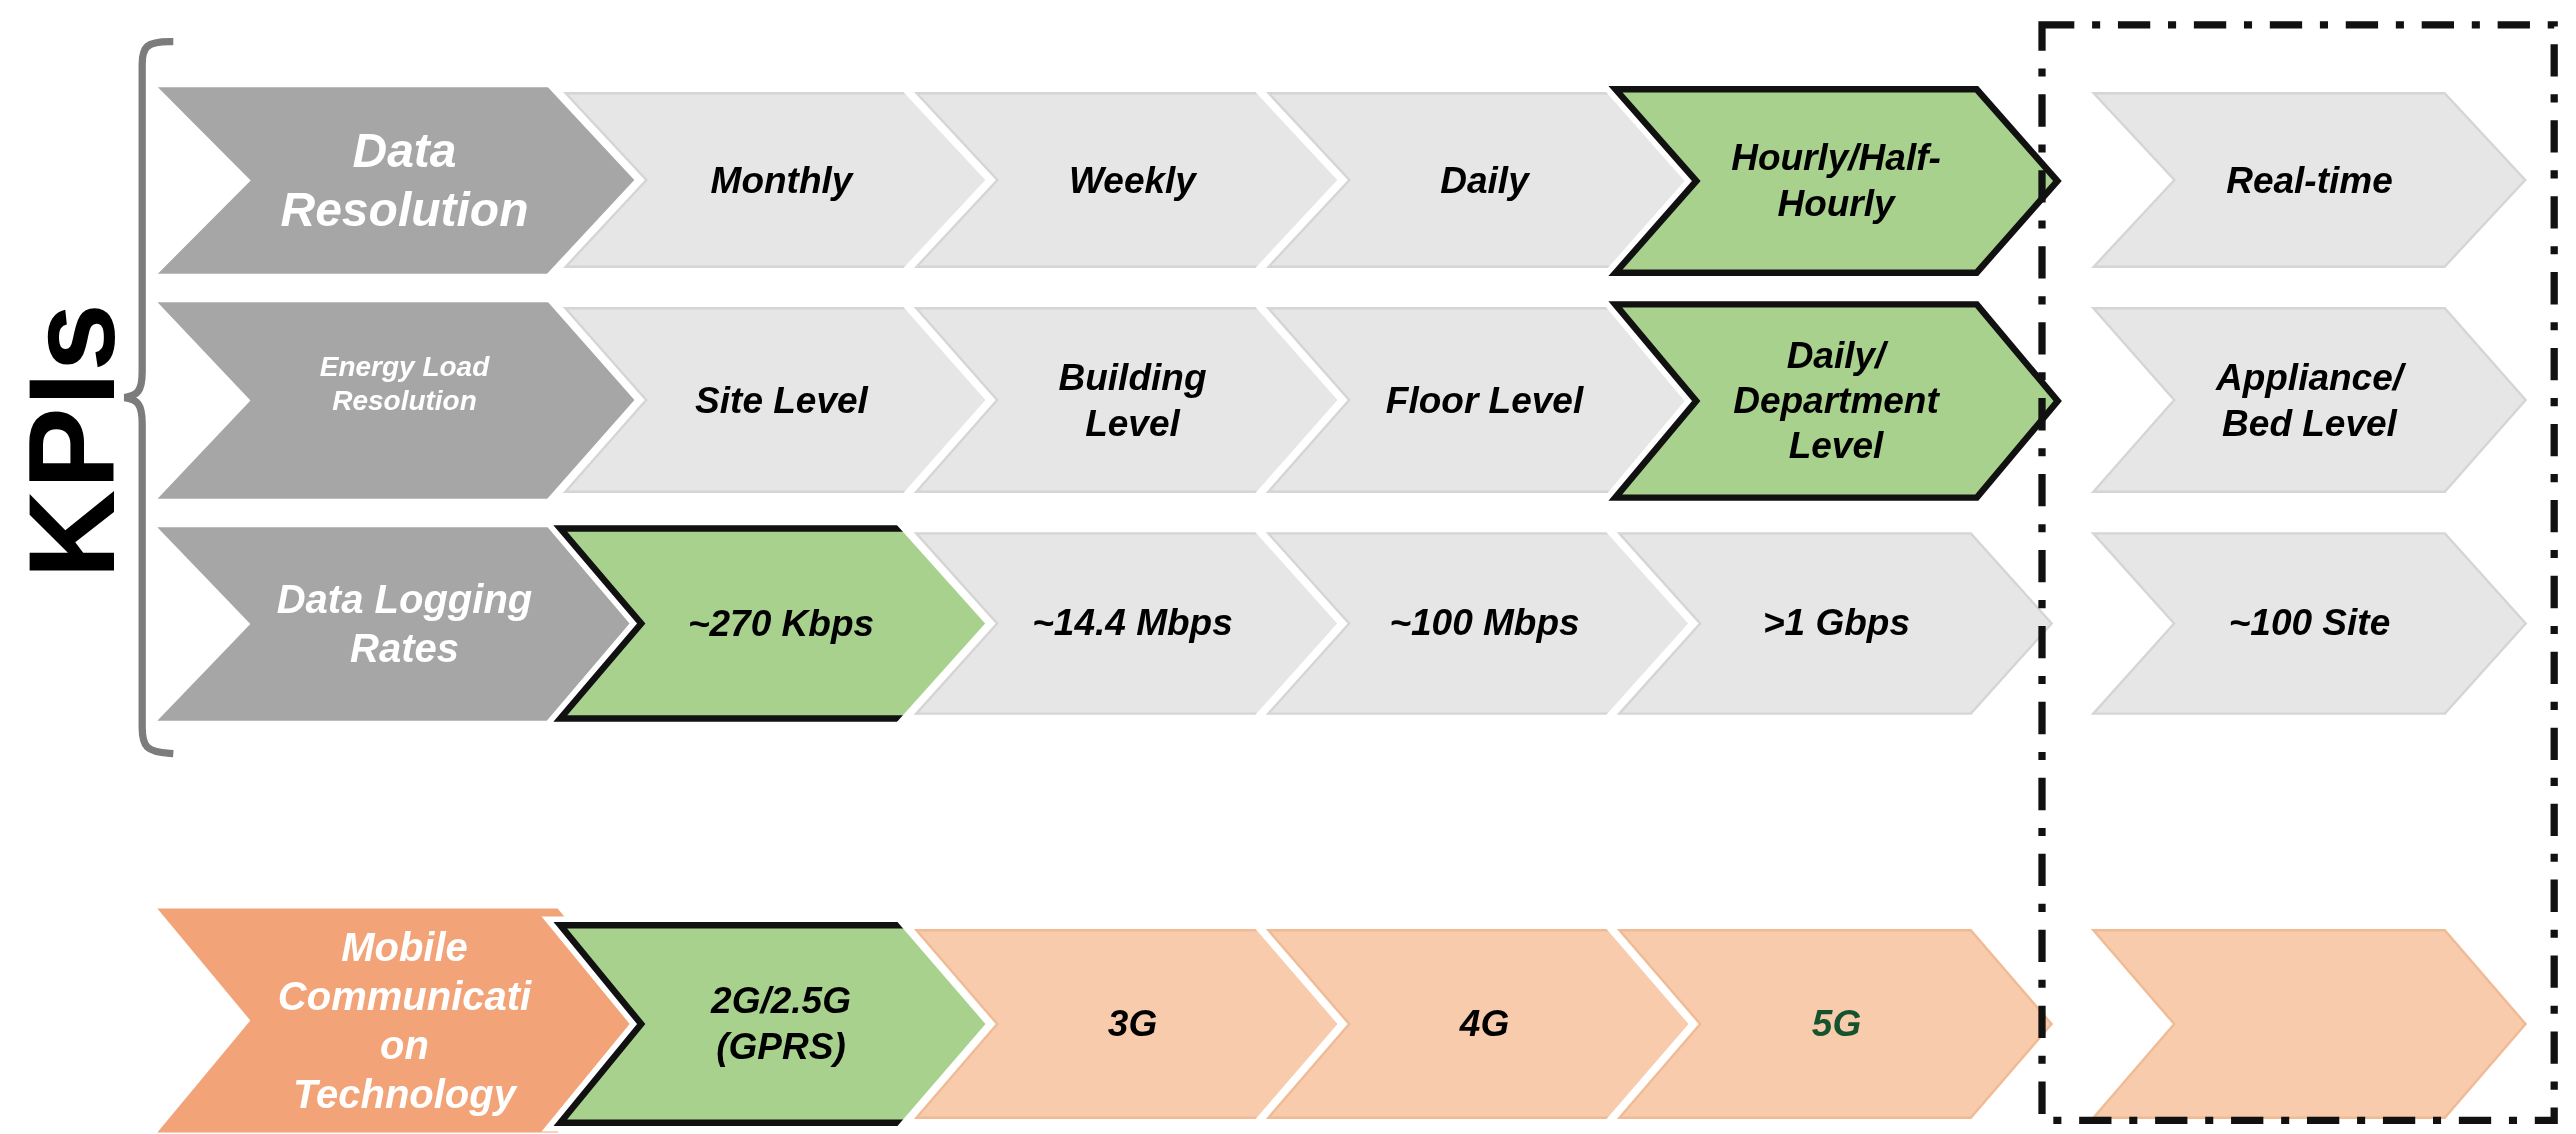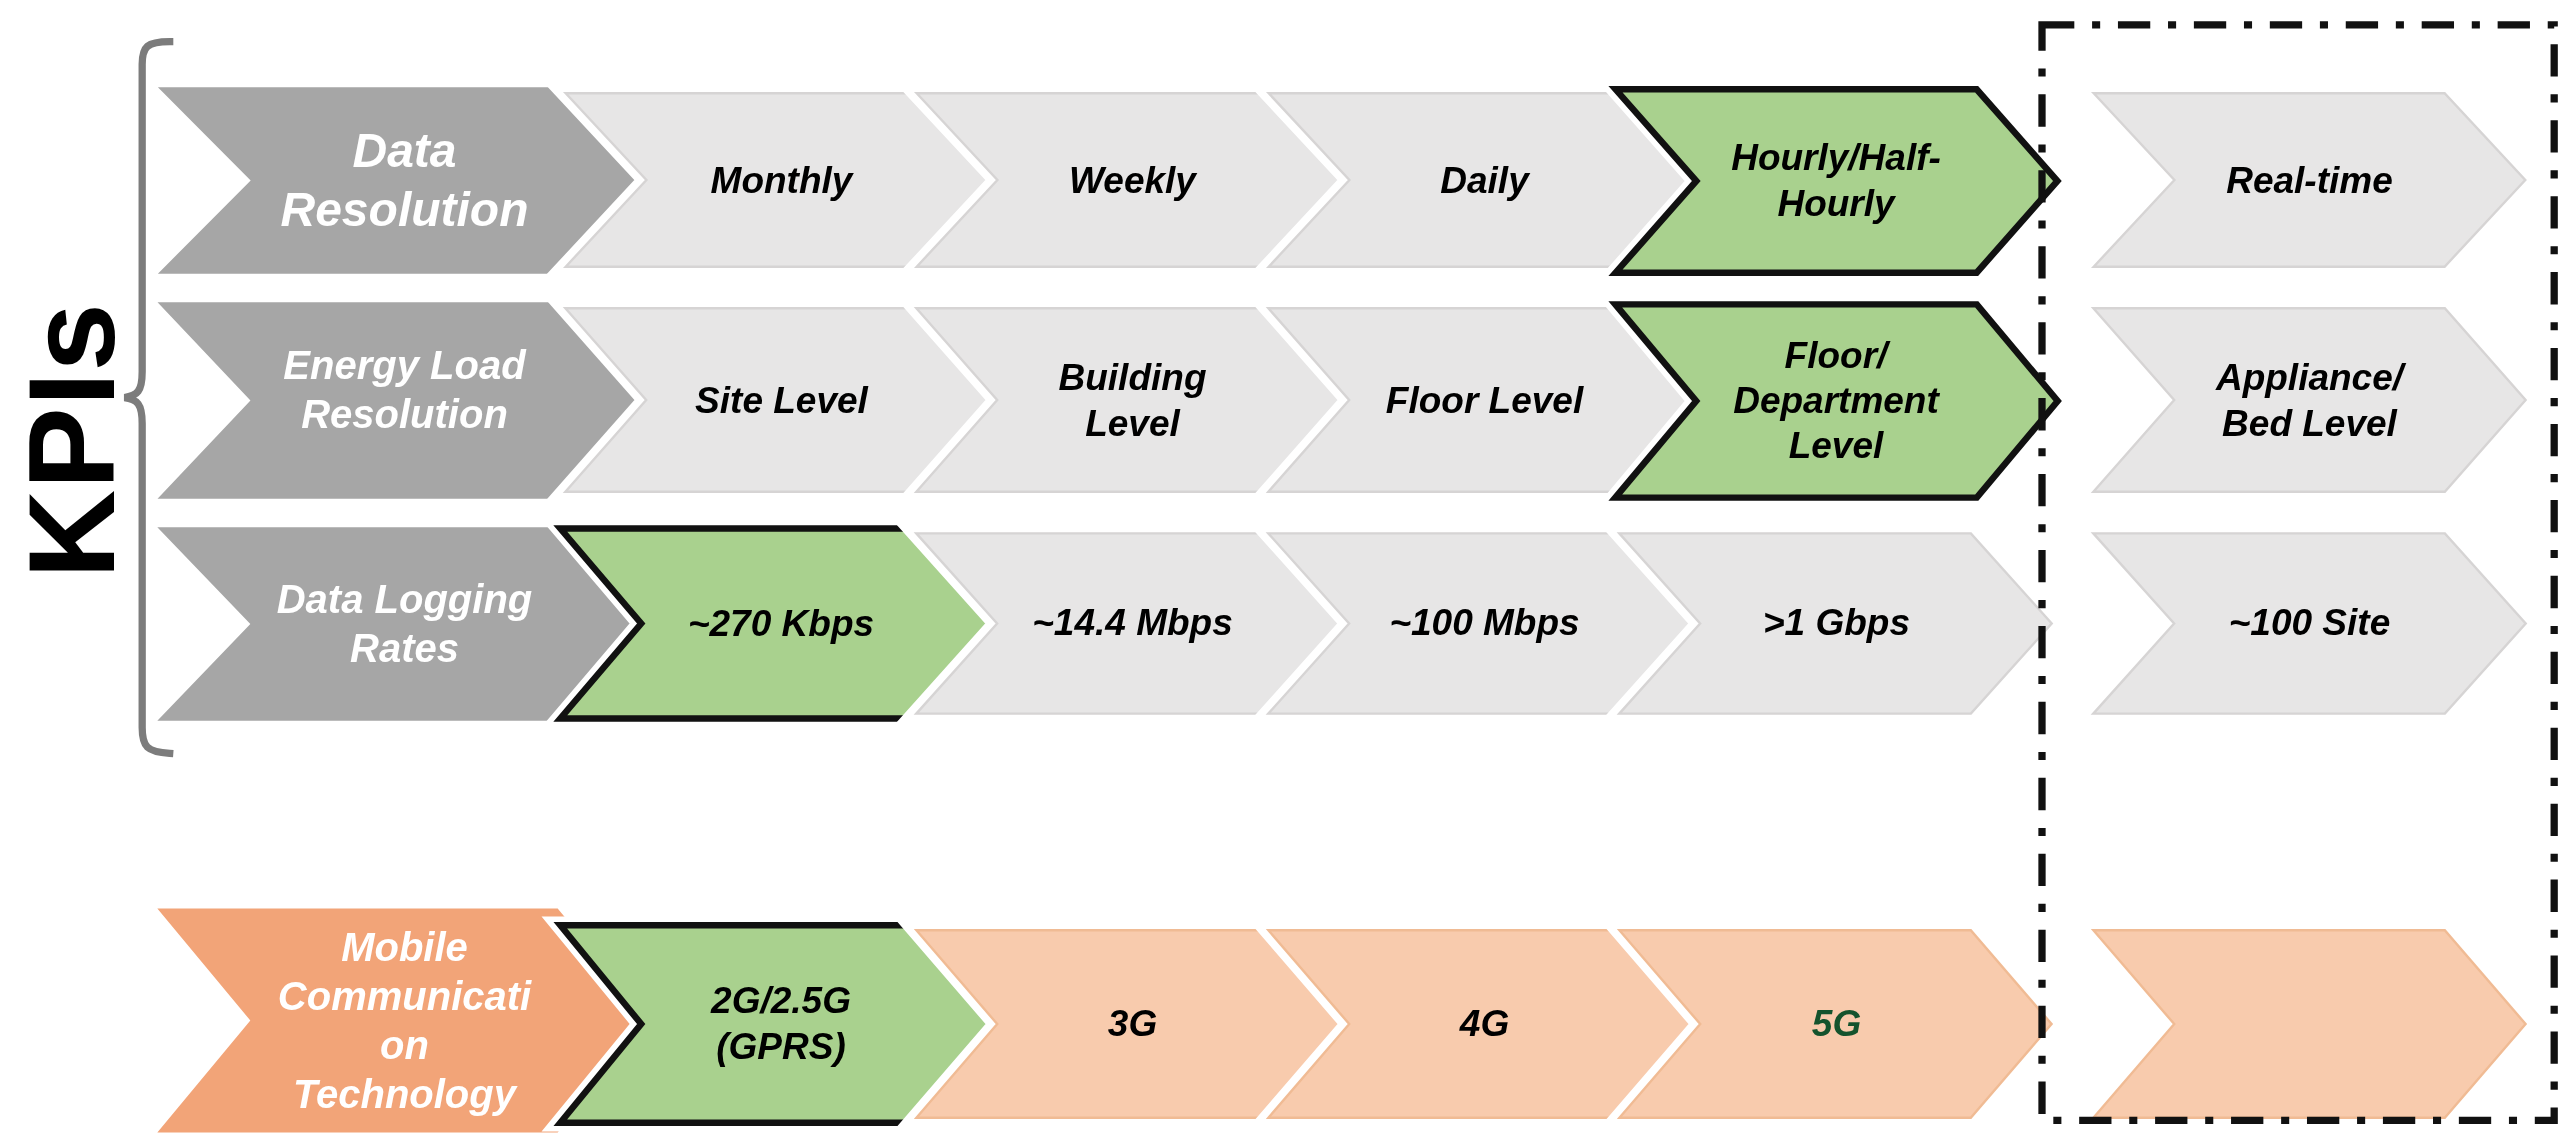--- a/index.html
+++ b/index.html
@@ -77,21 +77,21 @@
           <polygon points="14,14 449,14 549,121.5 449,229 14,229 114,121.5" fill="none" stroke="#FFFFFF" stroke-width="22"></polygon>
           <polygon points="14,14 449,14 549,121.5 449,229 14,229 114,121.5" fill="#E7E6E6" stroke="#D6D4D4" stroke-width="3"></polygon>
         </svg>
         <div class="chev-label" style="left: 2174px; top: 94px; width: 271px; height: 174px; color: rgb(0, 0, 0); font-size: 37px;">Real-time</div>
       </div>
       <div style="position: absolute; left: 0px; top: 0px; width: 100%; height: 100%;">
         <svg class="chev-svg" width="516" height="219" style="left: 146px; top: 291px;" viewBox="0 0 638 271">
           <polygon points="14,14 509,14 624,135.5 509,257 14,257 129,135.5" fill="none" stroke="#FFFFFF" stroke-width="22"></polygon>
           <polygon points="14,14 509,14 624,135.5 509,257 14,257 129,135.5" fill="#A6A6A6"></polygon>
         </svg>
-        <div class="chev-label" style="left: 251px; top: 292px; width: 307px; height: 196px; color: rgb(255, 255, 255); font-size: 40px;">Energy Load
+        <div class="chev-label" style="left: 251px; top: 286px; width: 307px; height: 196px; color: rgb(255, 255, 255); font-size: 28px;">Energy Load
 Resolution</div>
         <svg class="chev-svg" width="455" height="206" style="left: 554px; top: 297px;" viewBox="0 0 563 255">
           <polygon points="14,14 449,14 549,127.5 449,241 14,241 114,127.5" fill="none" stroke="#FFFFFF" stroke-width="22"></polygon>
           <polygon points="14,14 449,14 549,127.5 449,241 14,241 114,127.5" fill="#E7E6E6" stroke="#D6D4D4" stroke-width="3"></polygon>
         </svg>
         <div class="chev-label" style="left: 646px; top: 309px; width: 271px; height: 183px; color: rgb(0, 0, 0); font-size: 37px;">Site Level</div>
         <svg class="chev-svg" width="455" height="206" style="left: 905px; top: 297px;" viewBox="0 0 563 255">
           <polygon points="14,14 449,14 549,127.5 449,241 14,241 114,127.5" fill="none" stroke="#FFFFFF" stroke-width="22"></polygon>
           <polygon points="14,14 449,14 549,127.5 449,241 14,241 114,127.5" fill="#E7E6E6" stroke="#D6D4D4" stroke-width="3"></polygon>
         </svg>
@@ -99,21 +99,21 @@
 Level</div>
         <svg class="chev-svg" width="455" height="206" style="left: 1257px; top: 297px;" viewBox="0 0 563 255">
           <polygon points="14,14 449,14 549,127.5 449,241 14,241 114,127.5" fill="none" stroke="#FFFFFF" stroke-width="22"></polygon>
           <polygon points="14,14 449,14 549,127.5 449,241 14,241 114,127.5" fill="#E7E6E6" stroke="#D6D4D4" stroke-width="3"></polygon>
         </svg>
         <div class="chev-label" style="left: 1349px; top: 309px; width: 271px; height: 183px; color: rgb(0, 0, 0); font-size: 37px;">Floor Level</div>
         <svg class="chev-svg" width="465" height="216" style="left: 1604px; top: 293px;" viewBox="0 0 575 267">
           <polygon points="14,14 461,14 561,133.5 461,253 14,253 114,133.5" fill="none" stroke="#FFFFFF" stroke-width="22"></polygon>
           <polygon points="14,14 461,14 561,133.5 461,253 14,253 114,133.5" fill="#A9D18E" stroke="#111111" stroke-width="8"></polygon>
         </svg>
-        <div class="chev-label" style="left: 1696px; top: 304px; width: 280px; height: 193px; color: rgb(0, 0, 0); font-size: 37px;">Floor/
+        <div class="chev-label" style="left: 1696px; top: 304px; width: 280px; height: 193px; color: rgb(0, 0, 0); font-size: 37px;">Daily/
 Department
 Level</div>
         <svg class="chev-svg" width="455" height="206" style="left: 2082px; top: 297px;" viewBox="0 0 563 255">
           <polygon points="14,14 449,14 549,127.5 449,241 14,241 114,127.5" fill="none" stroke="#FFFFFF" stroke-width="22"></polygon>
           <polygon points="14,14 449,14 549,127.5 449,241 14,241 114,127.5" fill="#E7E6E6" stroke="#D6D4D4" stroke-width="3"></polygon>
         </svg>
         <div class="chev-label" style="left: 2174px; top: 309px; width: 271px; height: 183px; color: rgb(0, 0, 0); font-size: 37px;">Appliance/
 Bed Level</div>
       </div>
       <div style="position: absolute; left: 0px; top: 0px; width: 100%; height: 100%;">

